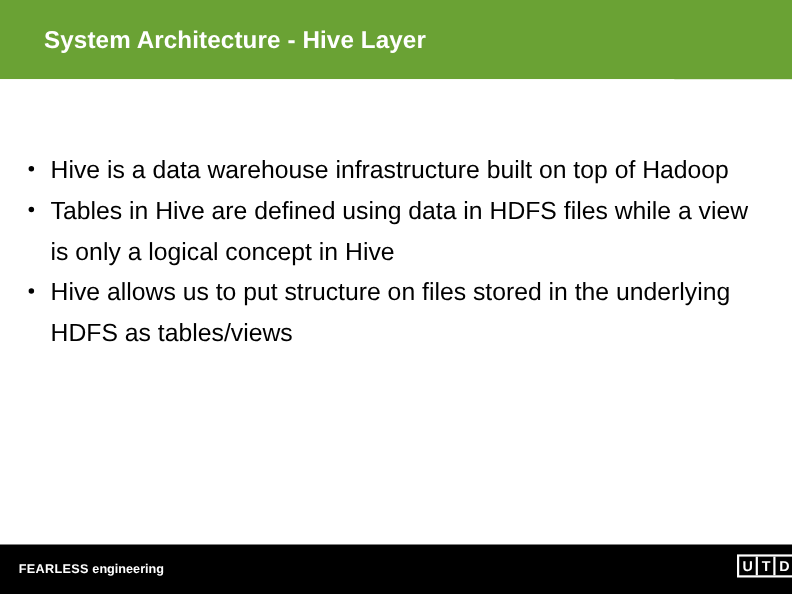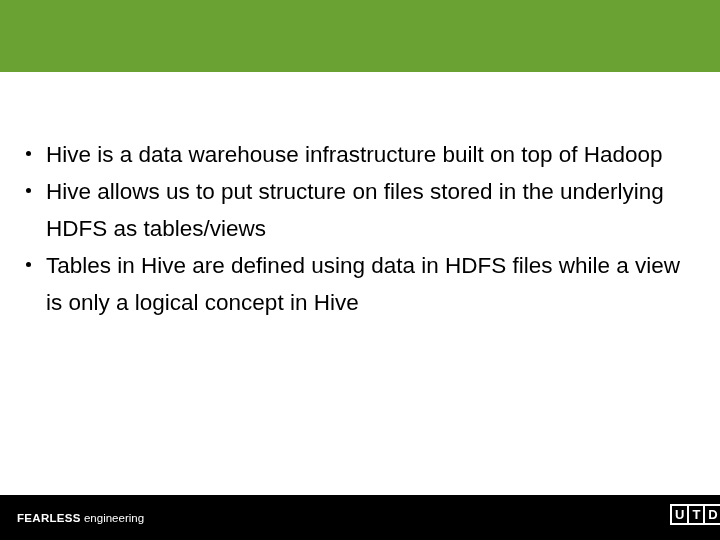--- a/index.html
+++ b/index.html
@@ -114,21 +114,21 @@
     line-height: 14px;
     white-space: nowrap;
   }
 
   .footer-brand .brand-strong {
     font-weight: bold;
     letter-spacing: 0.3px;
   }
 
   .footer-brand .brand-light {
-    font-weight: normal;
+    font-weight: bold;
   }
 
   
   .utd-logo {
     position: absolute;
     left: 670px;
     top: 504px;
     height: 21px;
     display: flex;
     align-items: stretch;
@@ -152,37 +152,38 @@
   .utd-cell + .utd-cell {
     border-left: 2px solid #FFFFFF;
   }
 </style>
 </head>
 <body>
 
 <div class="slide">
 
   <div class="header-band"></div>
+  <div class="slide-title">System Architecture - Hive Layer</div>
 
   <div class="body-area">
     <ul class="bullet-list">
 
       <li class="bullet-item">
         <span class="bullet-dot"></span>
         <span class="bullet-text">Hive is a data warehouse infrastructure built on top of Hadoop</span>
       </li>
 
       <li class="bullet-item">
         <span class="bullet-dot"></span>
-        <span class="bullet-text">Hive allows us to put structure on files stored in the underlying HDFS as tables/views</span>
+        <span class="bullet-text">Tables in Hive are defined using data in HDFS files while a view is only a logical concept in Hive</span>
       </li>
 
       <li class="bullet-item">
         <span class="bullet-dot"></span>
-        <span class="bullet-text">Tables in Hive are defined using data in HDFS files while a view is only a logical concept in Hive</span>
+        <span class="bullet-text">Hive allows us to put structure on files stored in the underlying HDFS as tables/views</span>
       </li>
 
 
     </ul>
   </div>
 
   <div class="footer-bar"></div>
 
   <div class="footer-brand">
     <span class="brand-strong">FEARLESS</span><span>&nbsp;</span><span class="brand-light">engineering</span>

